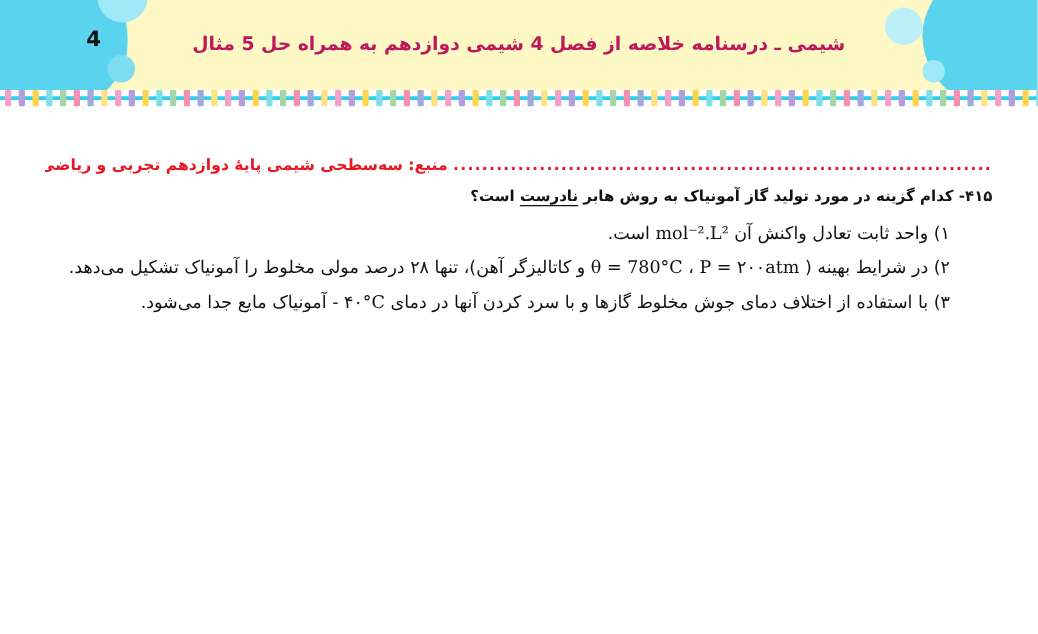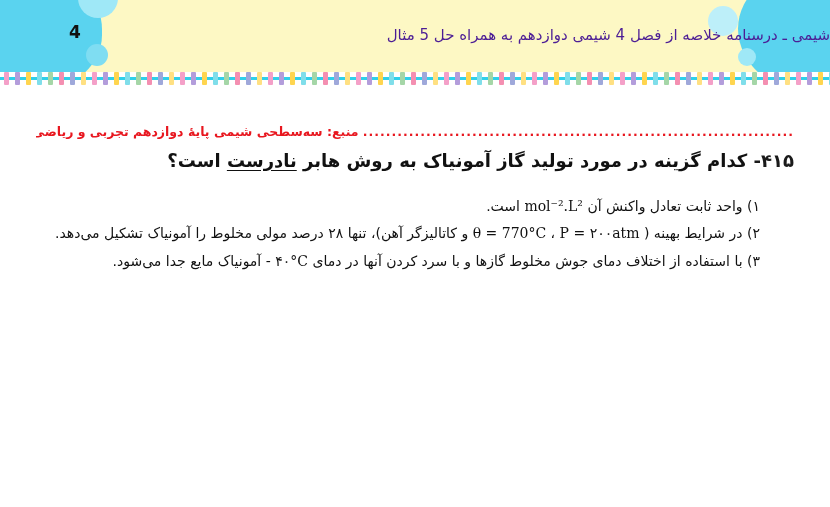--- a/index.html
+++ b/index.html
@@ -83,24 +83,24 @@
     font-size: 17px;
     font-weight: bold;
     color: #111111;
     z-index: 5;
   }
   .header-title {
     position: absolute;
     left: 0;
     right: 0;
     top: 26px;
-    text-align: right;
+    text-align: center;
     font-size: 15px;
-    font-weight: normal;
-    color: #4c1d95;
+    font-weight: bold;
+    color: #be185d;
     z-index: 4;
     letter-spacing: 0;
   }
 
   
   .rule-wrap {
     position: relative;
     width: 830px;
     height: 14px;
     background: #ffffff;
@@ -150,22 +150,22 @@
   }
   .source-line .src-text {
     display: inline-block;
   }
   .source-line .dots {
     color: #e8171f;
     letter-spacing: 1px;
   }
 
   .question {
-    margin: 6px 0 22px 0;
-    font-size: 18px;
+    margin: 6px 0 10px 0;
+    font-size: 12px;
     font-weight: bold;
     color: #111111;
     text-align: right;
     direction: rtl;
   }
   .q-num {
     color: #1a1a1a;
   }
   .underline-word {
     text-decoration: underline;
@@ -299,17 +299,17 @@
 
   <div class="question">
     <span class="q-num">۴۱۵-</span>
     <span>کدام گزینه در مورد تولید گاز آمونیاک به روش هابر</span>
     <span class="underline-word">نادرست</span>
     <span>است؟</span>
   </div>
 
   <ol class="choices" id="choices-host">
       <li><span>۱) </span><span>واحد ثابت تعادل واکنش آن </span><span class="mathy">mol⁻².L²</span><span> است.</span></li>
-      <li><span>۲) </span><span>در شرایط بهینه ( </span><span class="mathy">P = ۲۰۰atm</span><span> ، </span><span class="mathy">θ = 770°C</span><span> و کاتالیزگر آهن)، تنها ۲۸ درصد مولی مخلوط را آمونیاک تشکیل می‌دهد.</span></li>
+      <li><span>۲) </span><span>در شرایط بهینه ( </span><span class="mathy">P = ۲۰۰atm</span><span> ، </span><span class="mathy">θ = 780°C</span><span> و کاتالیزگر آهن)، تنها ۲۸ درصد مولی مخلوط را آمونیاک تشکیل می‌دهد.</span></li>
       <li><span>۳) </span><span>با استفاده از اختلاف دمای جوش مخلوط گازها و با سرد کردن آنها در دمای </span><span class="mathy">۴۰°C</span><span> - آمونیاک مایع جدا می‌شود.</span></li>
     </ol>
 
 </div>
 
 </body></html>

